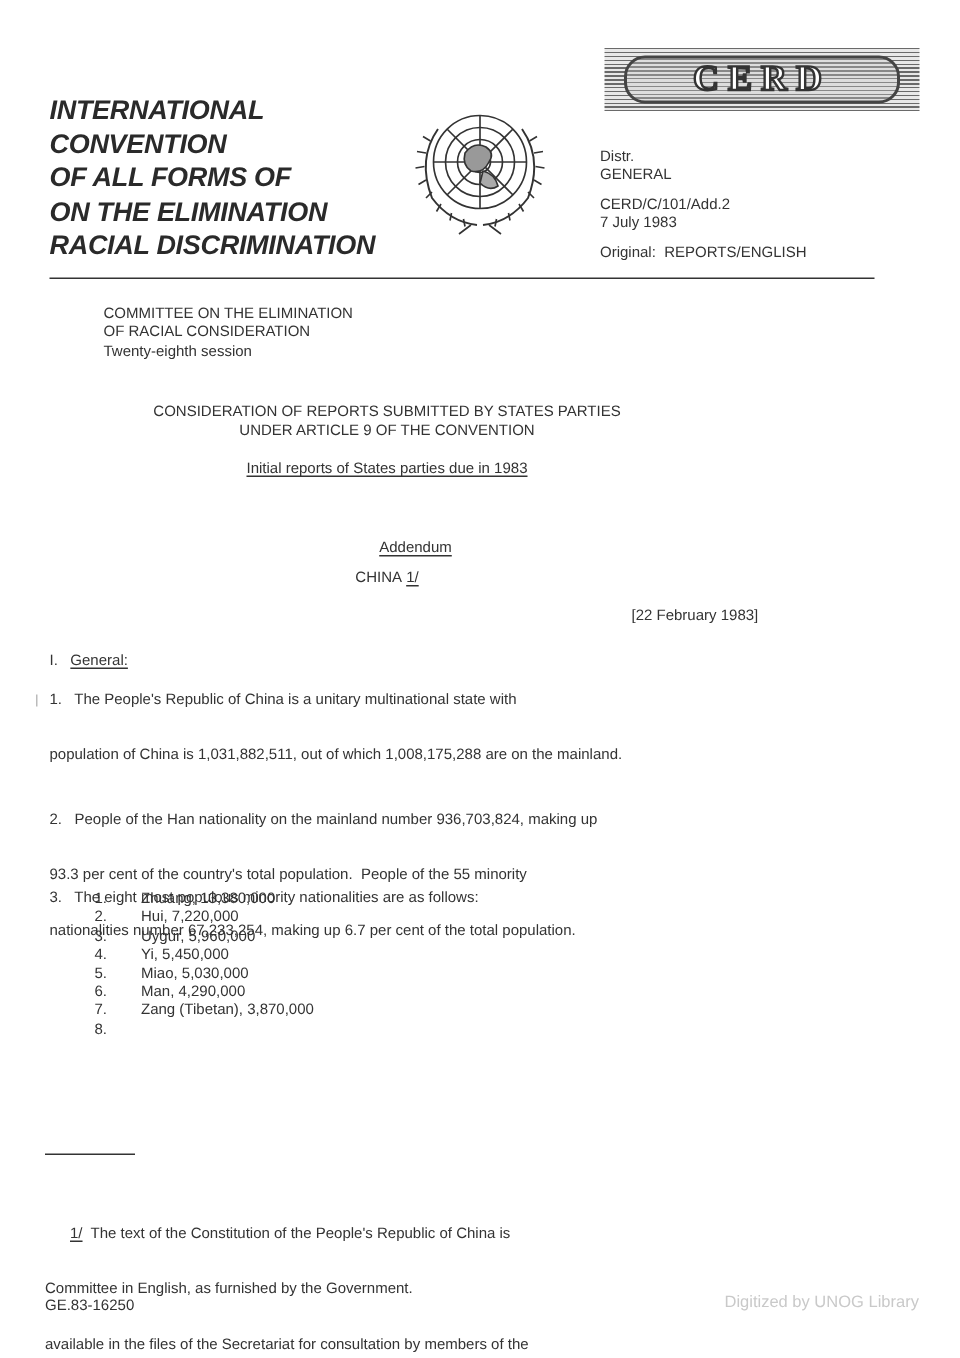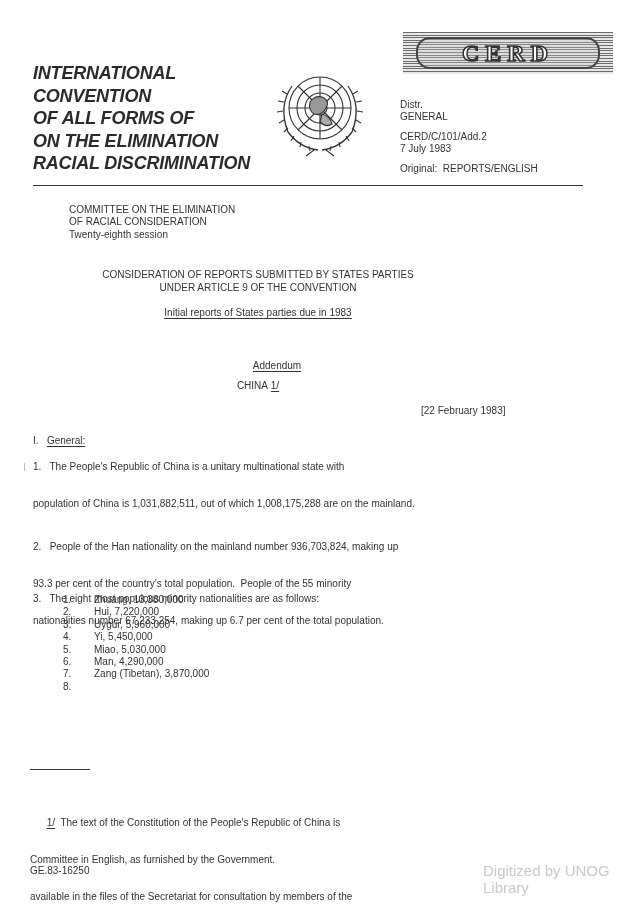--- a/index.html
+++ b/index.html
@@ -21,21 +21,21 @@
   .committee { left:37px; top:204px;margin-left:32px; }
   .centered { left:0; width:516px; text-align:center; }
   .u { text-decoration:underline; text-underline-offset:2px; }
   .para { left:33px; white-space:pre; }
   .list { left:63px; top:594px; }
   .list .row { display:flex; white-space:pre; }
   .list .num { width:31px; }
   .fn-rule { left:30px; top:769px; width:60px; border-top:1.5px solid #333; }
   .footnote { left:30px; top:792px; white-space:pre; }
   .docnum { left:30px; top:837px;margin-top:28px; }
-  .watermark { left:483px; top:862px; font-family:"Liberation Sans","DejaVu Sans",sans-serif; font-size:15px; color:#c9c9c9; }
+  .watermark { left:483px; top:862px; font-family:"Liberation Sans","DejaVu Sans",sans-serif; font-size:11px; color:#c9c9c9; }
   .tick { left:24px; top:463px; width:1px; height:8px; background:#bbb; }
 </style>
 </head>
 <body>
 
 <div class="abs title-block">
   <div>INTERNATIONAL</div>
   <div>CONVENTION</div>
   <div>OF ALL FORMS OF</div>
   <div>ON THE ELIMINATION</div>

